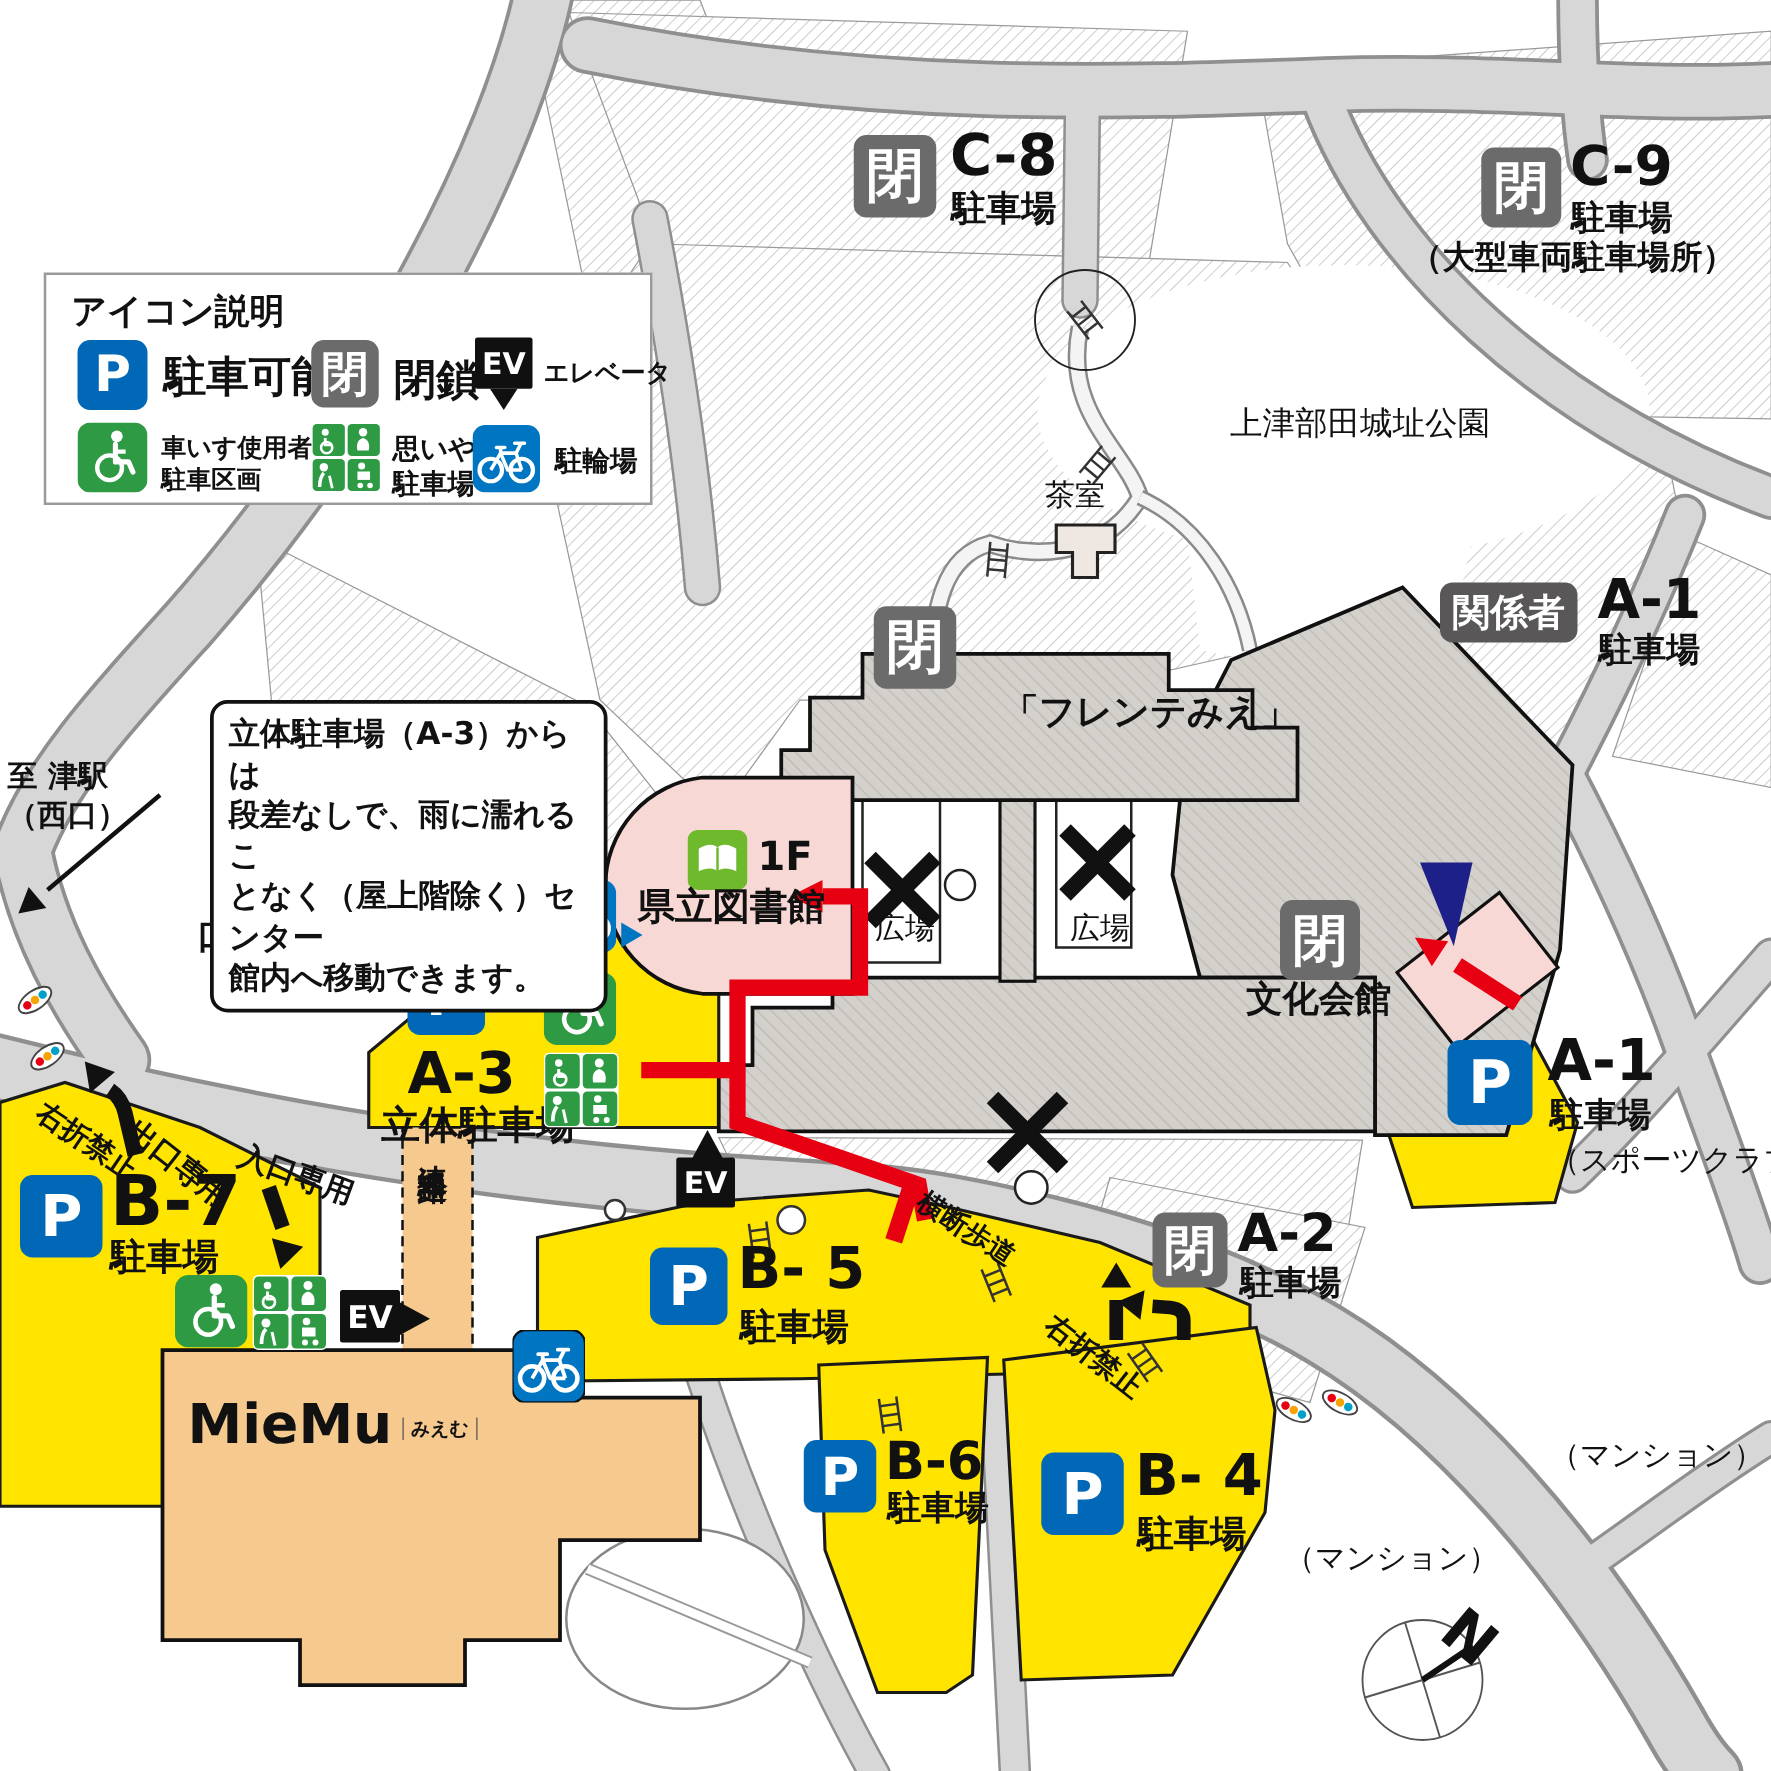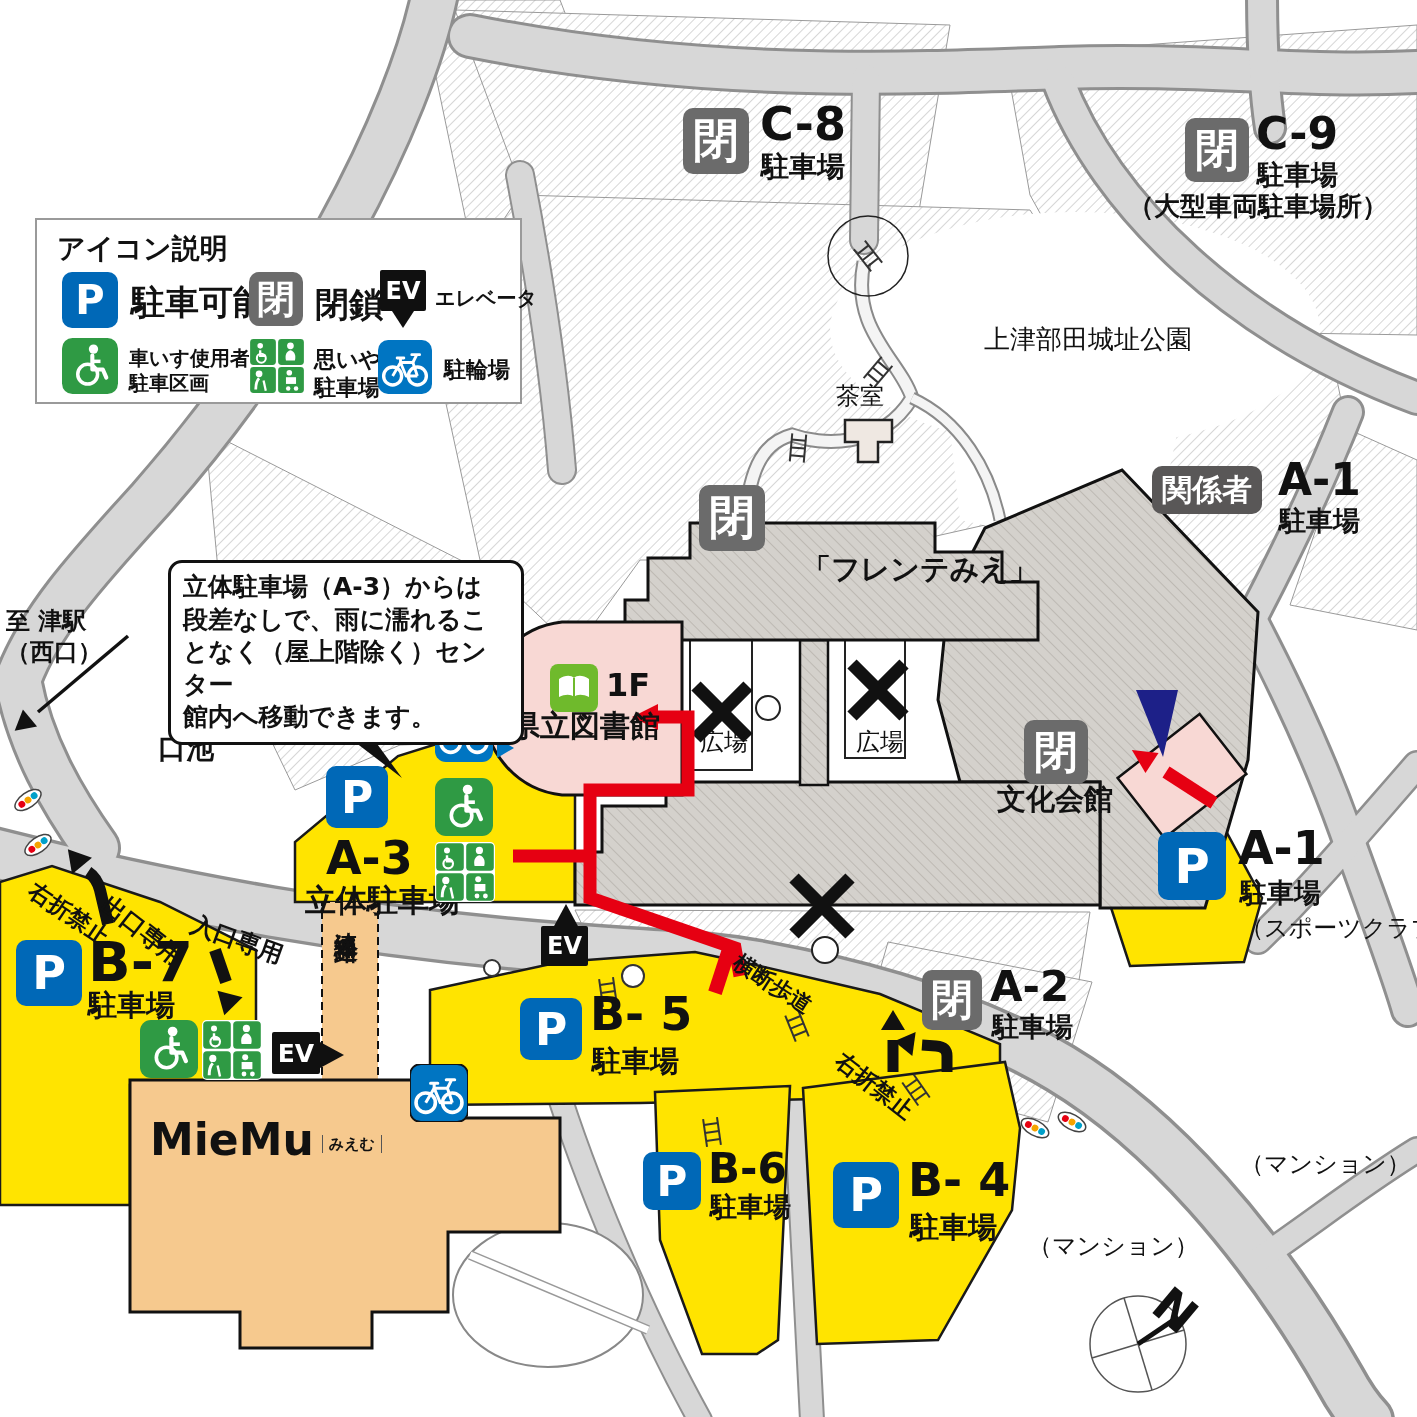--- a/index.html
+++ b/index.html
@@ -15,21 +15,21 @@
          color:#fff;font-weight:800;box-sizing:border-box;}
   .badge.p{background:#0068b7;border-radius:10px;}
   .badge.closed{background:#6b6b6b;border-radius:10px;}
   .badge.ev{background:#101010;border-radius:2px;font-weight:900;}
   .badge.staff{background:#595757;border-radius:10px;padding:2px 10px;}
   .icon{position:absolute;}
   .icon svg{display:block;}
   .legend{position:absolute;left:35px;top:218px;width:487px;height:186px;
           background:#fff;border:2px solid #9a9a9a;box-sizing:border-box;z-index:5;}
   .lot-name{font-weight:800;}
-  .callout{position:absolute;left:168px;top:560px;width:356px;background:#fff;
+  .callout{position:absolute;left:168px;top:560px;width:318px;background:#fff;
            border:3.5px solid #111;border-radius:14px;padding:8px 12px;box-sizing:border-box;
            font-size:25px;font-weight:800;line-height:1.3;z-index:4;}
   .ticket{position:absolute;left:1056px;top:643px;width:276px;height:47px;background:#1d2088;
           display:flex;align-items:center;justify-content:center;color:#fff;
           font-size:26px;font-weight:800;z-index:4;}
   .miemu-kana{font-size:15px;font-weight:800;border-left:1.5px solid #555;border-right:1.5px solid #555;
               padding:0 6px;margin-left:8px;vertical-align:6px;}
   .v-text{writing-mode:vertical-rl;text-orientation:upright;letter-spacing:3px;}
   .tri-down{position:absolute;width:0;height:0;border-left:11px solid transparent;
             border-right:11px solid transparent;border-top:17px solid #101010;}

